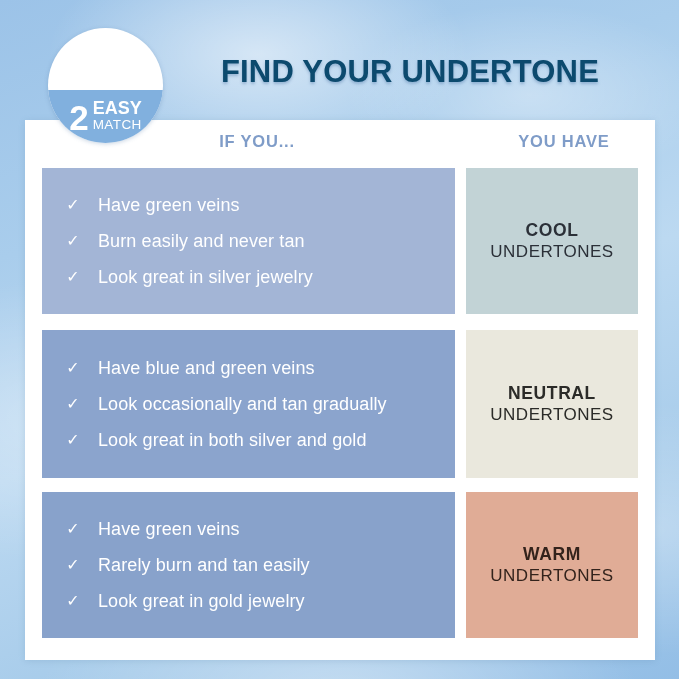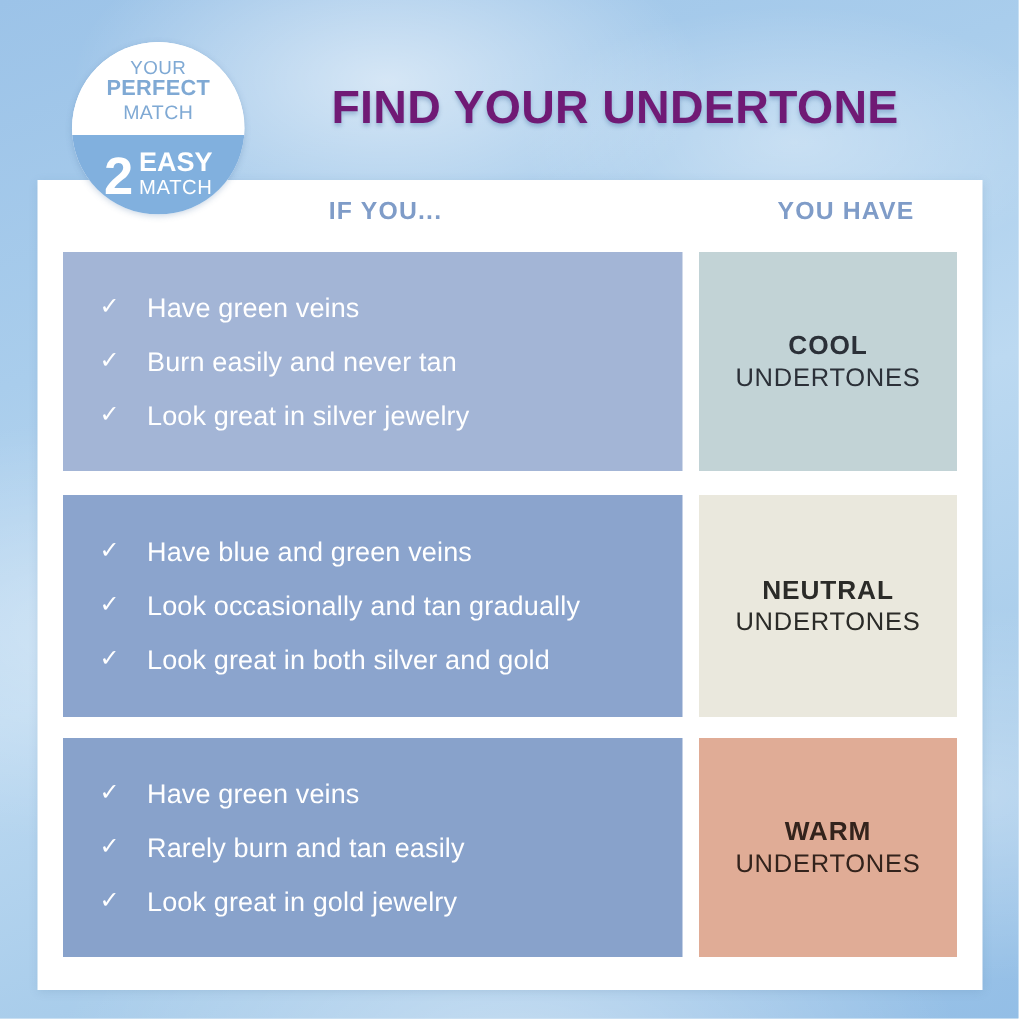--- a/index.html
+++ b/index.html
@@ -28,21 +28,21 @@
     position:absolute; left:170px; top:30px; width:480px;
     text-align:center;
     font-size:19px; font-weight:600; letter-spacing:0.6px;
     color:#ffffff;
     text-shadow:0 1px 2px rgba(90,130,170,0.45);
   }
   #main-title {
     position:absolute; left:150px; top:54px; width:520px;
     text-align:center;
     font-size:31px; font-weight:bold; letter-spacing:0.2px;
-    color:#701a75;
+    color:#0c4a6e;
     text-shadow:0 2px 3px rgba(85,125,170,0.45);
   }
 
   
   #badge {
     position:absolute; left:48px; top:28px;
     width:115px; height:115px; border-radius:50%;
     overflow:hidden;
     background:#ffffff;
     box-shadow:0 1px 4px rgba(80,120,165,0.30);
@@ -133,25 +133,20 @@
 
 <div id="sky"></div>
 
 <div id="card"></div>
 
 <div id="header">
   <div id="main-title">FIND YOUR UNDERTONE</div>
 </div>
 
 <div id="badge">
-  <div id="badge-top">
-    <div class="badge-line" id="badge-your">YOUR</div>
-    <div class="badge-line" id="badge-perfect">PERFECT</div>
-    <div class="badge-line" id="badge-match">MATCH</div>
-  </div>
   <div id="badge-bottom">
     <div id="badge-num">2</div>
     <div id="badge-words">
       <div id="badge-easy">EASY</div>
       <div id="badge-steps">MATCH</div>
     </div>
   </div>
 </div>
 
 <div id="col-headers">

